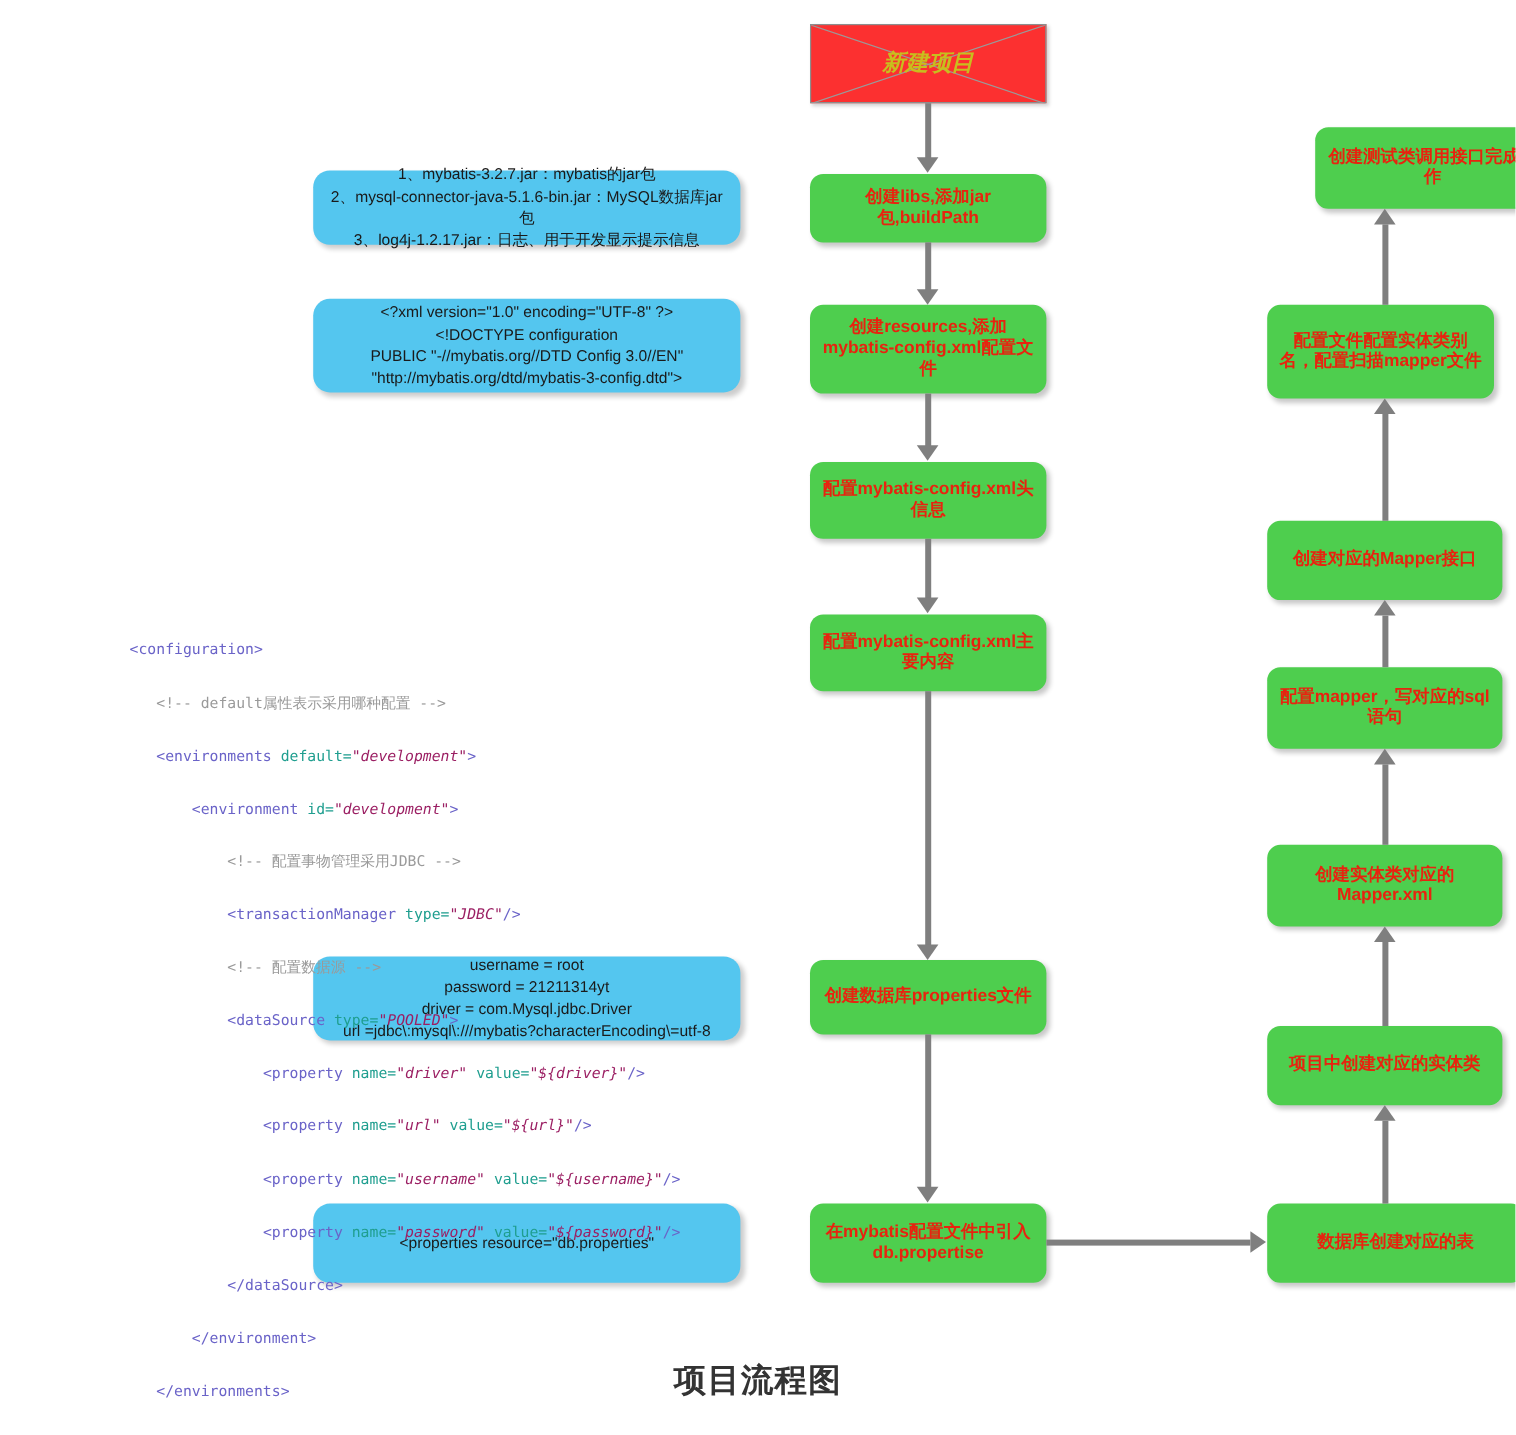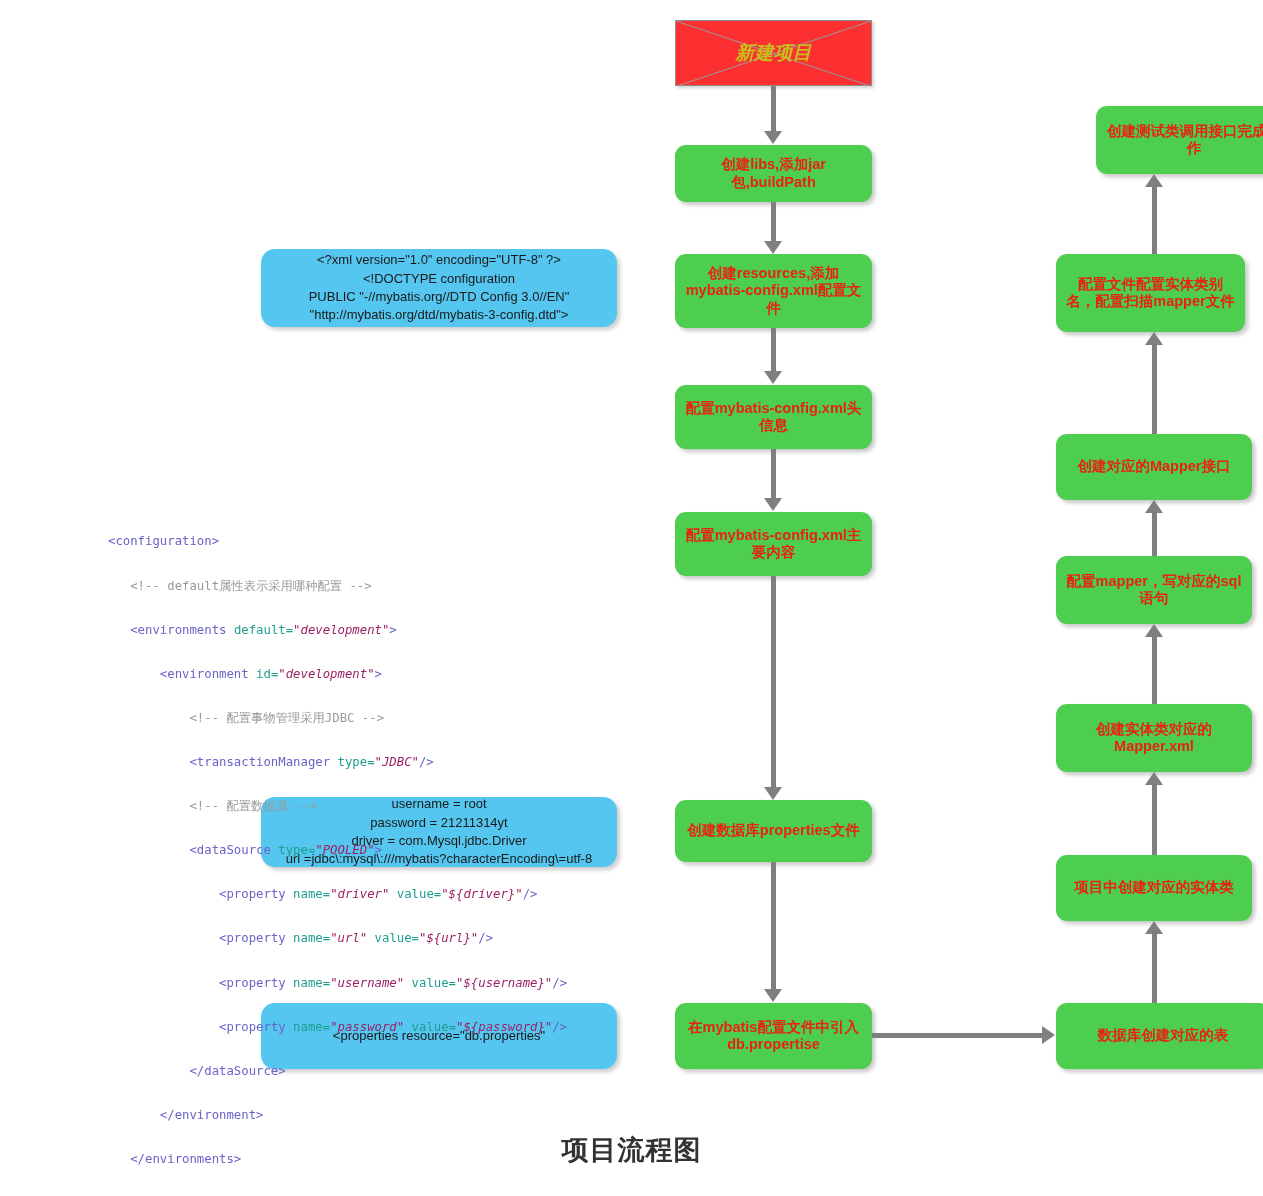--- a/index.html
+++ b/index.html
@@ -187,20 +187,25 @@
   </div>
 
   <div class="node node-green" style="left:1056px; top:855px; width:196px; height:66px;">
     <span>项目中创建对应的实体类</span>
   </div>
 
   <div class="node node-green" style="left:1056px; top:1003px; width:214px; height:66px;">
     <span>数据库创建对应的表</span>
   </div>
 
+  <div class="node node-blue" style="left:261px; top:142px; width:356px; height:62px; flex-direction:column;">
+    <div>1、mybatis-3.2.7.jar：mybatis的jar包</div>
+    <div>2、mysql-connector-java-5.1.6-bin.jar：MySQL数据库jar包</div>
+    <div>3、log4j-1.2.17.jar：日志、用于开发显示提示信息</div>
+  </div>
 
   <div class="node node-blue" style="left:261px; top:249px; width:356px; height:78px; flex-direction:column;">
     <div>&lt;?xml version="1.0" encoding="UTF-8" ?&gt;</div>
     <div>&lt;!DOCTYPE configuration</div>
     <div>PUBLIC "-//mybatis.org//DTD Config 3.0//EN"</div>
     <div>"http://mybatis.org/dtd/mybatis-3-config.dtd"&gt;</div>
   </div>
 
   <div class="node node-blue" style="left:261px; top:797px; width:356px; height:70px; flex-direction:column;">
     <div>username = root</div>

